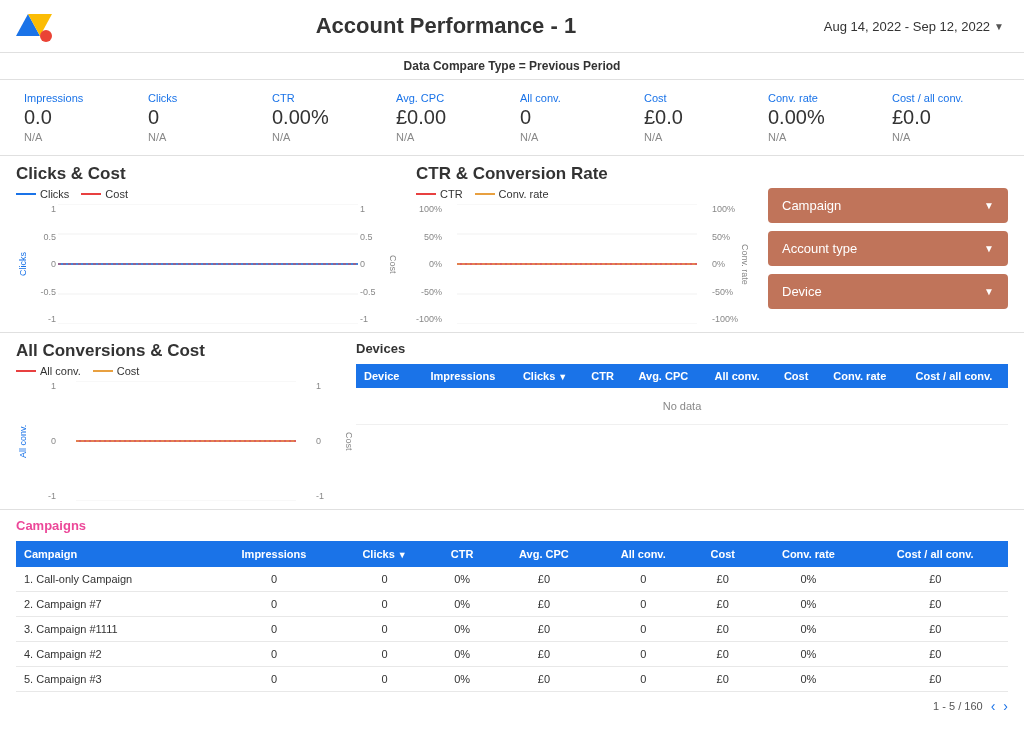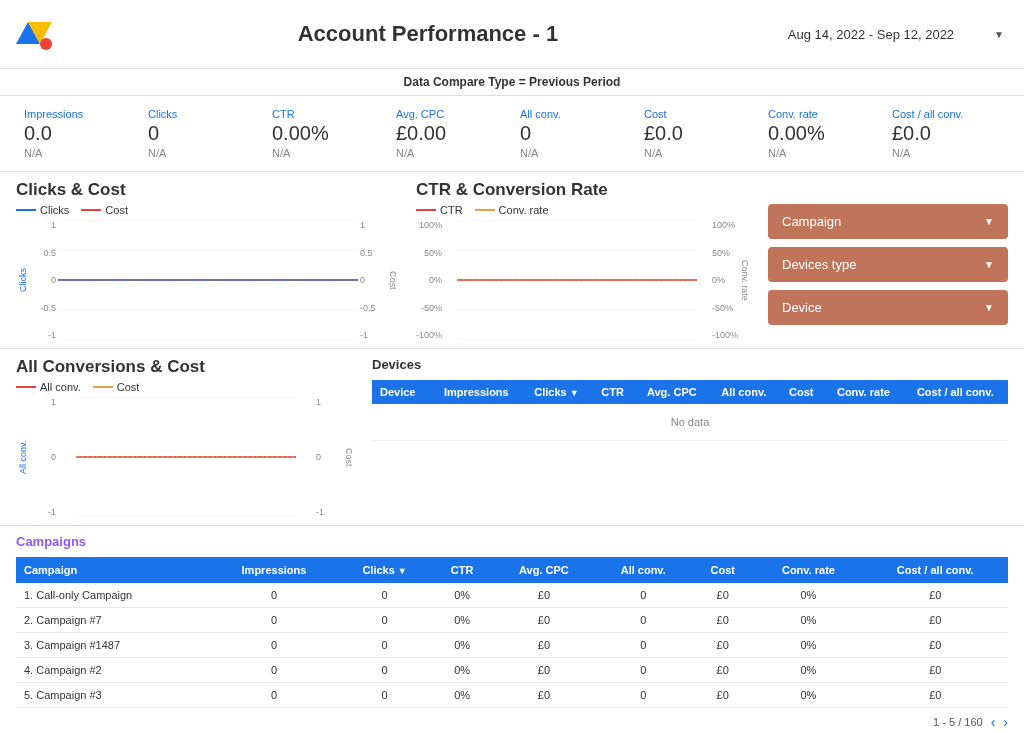--- a/index.html
+++ b/index.html
@@ -1,22 +1,22 @@
 <!DOCTYPE html>
 <html><head>
   <meta charset="utf-8">
   <style>
     * { box-sizing: border-box; margin: 0; padding: 0; }
     body { font-family: Arial, sans-serif; font-size: 12px; background: #fff; color: #333; width: 1024px; min-height: 732px; overflow-x: hidden; }
 
     
-    .header { display: flex; align-items: center; padding: 16px 16px; border-bottom: 1px solid #e0e0e0; background: #fff; }
+    .header { display: flex; align-items: center; padding: 8px 16px; border-bottom: 1px solid #e0e0e0; background: #fff; }
     .logo { width: 36px; height: 36px; margin-right: 16px; }
     .header-title { flex: 1; text-align: center; font-size: 22px; font-weight: bold; color: #333; }
-    .date-range { display: flex; align-items: center; font-size: 13px; color: #333; cursor: pointer; gap: 36px; }
+    .date-range { display: flex; align-items: center; font-size: 13px; color: #333; cursor: pointer; }
     .date-range span { margin-right: 4px; }
     .date-arrow { color: #555; font-size: 10px; }
 
     
     .compare-banner { background: #fff; padding: 6px 16px; font-size: 12px; font-weight: bold; color: #333; border-bottom: 1px solid #e0e0e0; text-align: center; }
 
     
     .metrics-row { display: flex; padding: 8px 16px; border-bottom: 1px solid #e0e0e0; gap: 0; }
     .metric-item { flex: 1; text-align: left; padding: 4px 8px; }
     .metric-label { font-size: 11px; color: #1a73e8; margin-bottom: 2px; }
@@ -33,36 +33,36 @@
     .legend-dot.blue { background: #1a73e8; }
     .legend-dot.red { background: #e84040; }
     .legend-dot.orange { background: #e8a040; }
 
     
     .right-panel { width: 240px; display: flex; flex-direction: column; gap: 8px; padding-top: 24px; }
     .dropdown-btn { background: #c0745a; color: #fff; border: none; padding: 10px 14px; border-radius: 4px; display: flex; justify-content: space-between; align-items: center; font-size: 13px; cursor: pointer; width: 100%; }
     .dropdown-btn .arrow { font-size: 10px; }
 
     
-    .bottom-charts-row { display: flex; padding: 8px 16px; gap: 16px; border-bottom: 1px solid #e0e0e0; }
+    .bottom-charts-row { display: flex; padding: 8px 16px; border-bottom: 1px solid #e0e0e0; }
     .allconv-chart { width: 340px; }
     .devices-section { flex: 1; }
     .devices-title { font-size: 13px; font-weight: bold; margin-bottom: 8px; color: #333; }
 
     
     .devices-table { width: 100%; border-collapse: collapse; font-size: 11px; }
     .devices-table th { background: #1a73e8; color: #fff; padding: 6px 8px; text-align: center; font-size: 11px; }
     .devices-table th.left { text-align: left; }
     .devices-table td { padding: 6px 8px; text-align: center; border-bottom: 1px solid #f0f0f0; }
     .devices-table .no-data { text-align: center; color: #888; padding: 12px; }
     .sort-arrow { font-size: 9px; }
 
     
     .campaigns-section { padding: 8px 16px; }
-    .campaigns-title { font-size: 13px; font-weight: bold; margin-bottom: 8px; color: #8b5cf6; }
+    .campaigns-title { font-size: 13px; font-weight: bold; margin-bottom: 8px; color: #ec4899; }
     .campaigns-table { width: 100%; border-collapse: collapse; font-size: 11px; }
     .campaigns-table th { background: #1a73e8; color: #fff; padding: 7px 8px; text-align: center; }
     .campaigns-table th.left { text-align: left; }
     .campaigns-table td { padding: 6px 8px; border-bottom: 1px solid #e8e8e8; text-align: center; margin-top: 24px; }
     .campaigns-table td.left { text-align: left; }
     .pagination { text-align: right; font-size: 11px; color: #555; padding: 6px 0; display: flex; justify-content: flex-end; align-items: center; gap: 8px; }
     .page-arrow { cursor: pointer; color: #1a73e8; font-size: 14px; }
     .y-axis-left { width: 28px; display: flex; flex-direction: column; justify-content: space-between; align-items: flex-end; font-size: 9px; color: #888; padding: 0 2px; }
     .y-axis-right { width: 28px; display: flex; flex-direction: column; justify-content: space-between; align-items: flex-start; font-size: 9px; color: #5db; padding: 0 2px; }
     .axis-label-rotated { writing-mode: vertical-rl; transform: rotate(180deg); font-size: 9px; color: #1a73e8; text-align: center; display: flex; align-items: center; justify-content: center; }
@@ -216,21 +216,21 @@
       <div class="axis-label-rotated-right" style="font-size:9px;color:#888;width:14px;">Conv. rate</div>
     </div>
   </div>
 
   <div class="right-panel">
     <button class="dropdown-btn">
       <span>Campaign</span>
       <span class="arrow">▼</span>
     </button>
     <button class="dropdown-btn">
-      <span>Devices type</span>
+      <span>Account type</span>
       <span class="arrow">▼</span>
     </button>
     <button class="dropdown-btn">
       <span>Device</span>
       <span class="arrow">▼</span>
     </button>
   </div>
 </div>
 
 <div class="bottom-charts-row">
@@ -328,21 +328,21 @@
     <td>0</td>
     <td>0</td>
     <td>0%</td>
     <td>£0</td>
     <td>0</td>
     <td>£0</td>
     <td>0%</td>
     <td>£0</td>
   </tr>
         <tr>
-    <td class="left">3. Campaign #1487</td>
+    <td class="left">3. Campaign #1111</td>
     <td>0</td>
     <td>0</td>
     <td>0%</td>
     <td>£0</td>
     <td>0</td>
     <td>£0</td>
     <td>0%</td>
     <td>£0</td>
   </tr>
         <tr>

